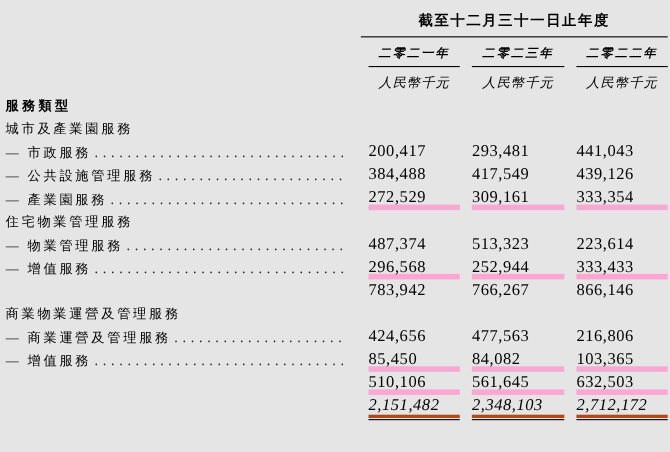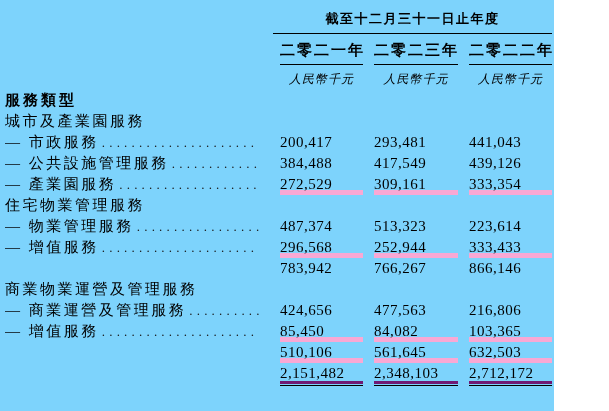--- a/index.html
+++ b/index.html
@@ -1,19 +1,19 @@
 <!DOCTYPE html>
 <html><head>
 <meta charset="utf-8">
 <style>
   html,body { margin:0; padding:0; background:#fff; }
   .page {
     position:relative;
-    width:554px; height:411px;
-    background:#7dd3fc;
+    width:609px; height:411px;
+    background:#e5e5e5;
     color:#000;
     font-family:"Liberation Serif","DejaVu Serif",serif;
     box-sizing:border-box;
     padding:8px 2px 0 5px;
     overflow:hidden;
   }
   .grid {
     display:grid;
     grid-template-columns:1fr 83px 84px 83px;
     column-gap:11px;
@@ -27,25 +27,26 @@
     font-size:13px;
     letter-spacing:1.5px;
     padding:2px 0 5px 0;
     margin-left:-7px;
     border-bottom:1px solid #000;
     white-space:nowrap;
   }
   .hdr-year {
     text-align:center;
     font-weight:bold;
-    font-size:15px;
+    font-size:11px;
     letter-spacing:2px;
     padding:7px 0 4px 0;
     border-bottom:1px solid #000;
     white-space:nowrap;
+    font-style:italic;
   }
   .hdr-unit {
     text-align:center;
     font-style:italic;
     font-size:12px;
     letter-spacing:1px;
     padding:6px 0 2px 0;
     white-space:nowrap;
   }
   
@@ -56,39 +57,40 @@
     font-size:15px;
     white-space:nowrap;
   }
   .lblcell { overflow:hidden; }
   .label-clip {
     overflow:hidden;
     white-space:nowrap;
     margin-right:10px;
   }
   .lbl {
-    font-size:15px;
+    font-size:12px;
     letter-spacing:2.5px;
   }
   .bold .lbl { font-weight:bold; letter-spacing:3px; }
   .dots { margin-left:3px; }
   .dots::after {
     content:"...........................................................................";
     font-size:13px;
     letter-spacing:4.2px;
     color:#1a1a1a;
   }
   .num {
     letter-spacing:0.5px;
   }
   .rule-b { border-bottom:5px solid #f9a8d4; }
   .total-cell {
     position:relative;
-    border-bottom:3px solid #701a75;
+    border-bottom:3px solid #c2410c;
     font-size:15px;
+    font-style:italic;
   }
   .total-cell::after {
     content:"";
     position:absolute;
     left:0; right:0;
     bottom:-5px;
     height:1px;
     background:#000;
   }
 </style>

